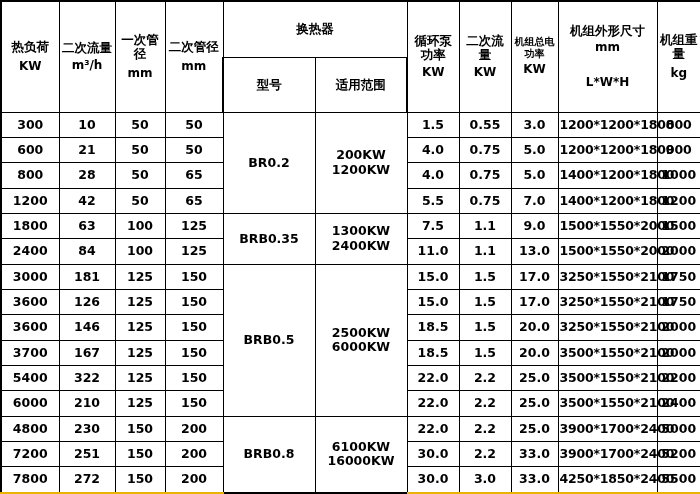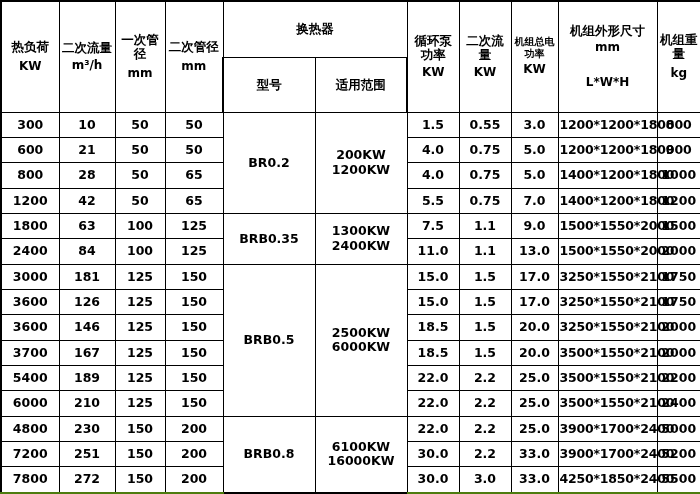--- a/index.html
+++ b/index.html
@@ -37,21 +37,21 @@
     font-weight: bold;
   }
   
   td.hd {
     font-weight: bold;
     font-size: 13px;
     line-height: 1.2;
   }
   
   table.spec tr:first-child td { border-top: 2px solid #000; }
-  table.spec tr:last-child td { border-bottom: 2px solid #4d7c0f; margin-left: 20px; }
+  table.spec tr:last-child td { border-bottom: 2px solid #eab308; margin-left: 20px; }
   table.spec td:first-child { border-left: 2px solid #000; }
   table.spec td:last-child { border-right: 2px solid #000; }
 
   .hx-title { font-size: 13.5px; font-weight: bold; }
   .num { font-size: 13px; font-weight: bold; }
   .model { font-size: 13.5px; font-weight: bold; }
   .range { font-size: 12.5px; font-weight: bold; line-height: 1.35; }
   .dim { font-size: 12px; font-weight: bold; letter-spacing: -0.2px; }
   .stackline { display: block; }
   .unit { font-size: 12px; font-weight: bold; }
@@ -253,21 +253,21 @@
         <td class="num">150</td>
         <td class="num">18.5</td>
         <td class="num">1.5</td>
         <td class="num">20.0</td>
         <td class="dim">3500*1550*2100</td>
         <td class="num">2000</td>
       </tr>
 
       <tr>
         <td class="num">5400</td>
-        <td class="num">189</td>
+        <td class="num">322</td>
         <td class="num">125</td>
         <td class="num">150</td>
         <td class="num">22.0</td>
         <td class="num">2.2</td>
         <td class="num">25.0</td>
         <td class="dim">3500*1550*2100</td>
         <td class="num">2200</td>
       </tr>
 
       <tr>

